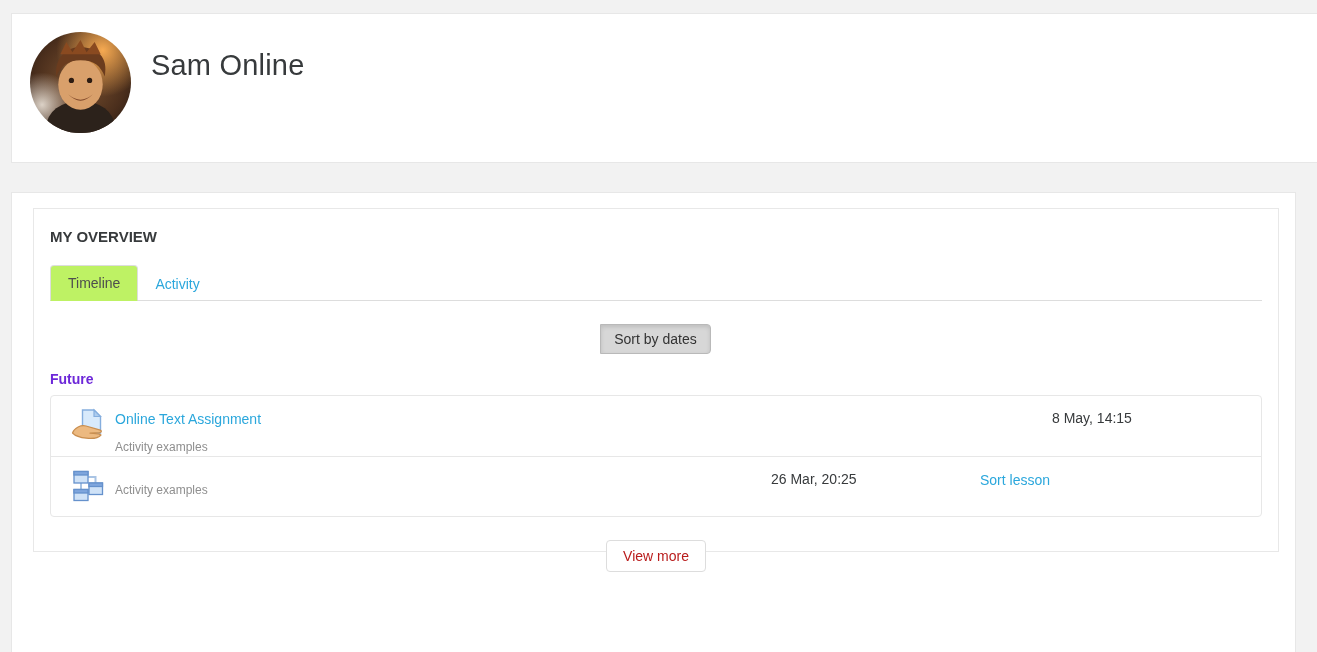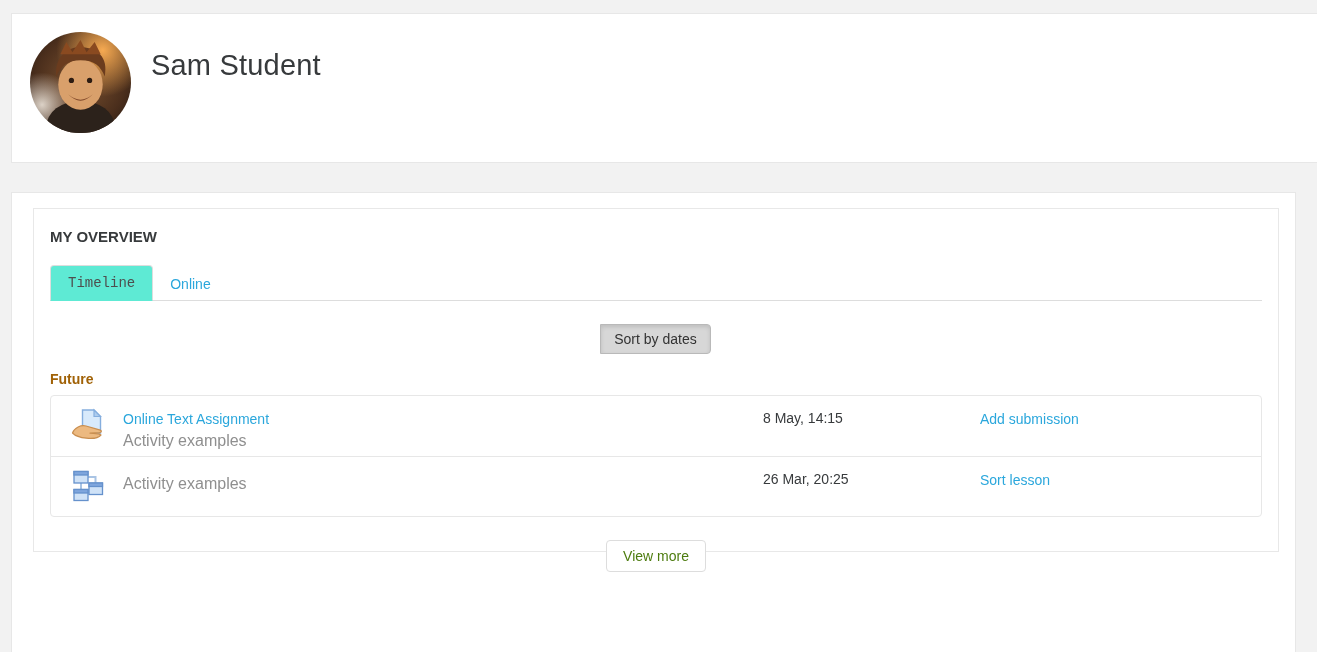--- a/index.html
+++ b/index.html
@@ -67,26 +67,25 @@
     margin-top: 20px;
     border-bottom: 1px solid #ddd;
   }
   .tab {
     font-size: 14px;
     padding: 9px 17px;
     cursor: pointer;
     margin-bottom: -1px;
   }
   .tab.active {
-    background: #5eead4;
+    background: #bef264;
     border: 1px solid #ddd;
     border-bottom: 1px solid transparent;
     border-radius: 4px 4px 0 0;
     color: #4e4e4e;
-    font-family: Liberation Mono, monospace;
   }
   .tab.inactive { color: var(--link); }
   
   .sort-row { display:flex; justify-content:center; margin-top: 23px; }
   .btn-group { display:flex; }
   .sort-btn {
     font-family: "Liberation Sans", sans-serif;
     font-size: 14px;
     color: #333;
     background: #fff;
@@ -99,63 +98,62 @@
   .sort-btn.active {
     background: #d7d7d7;
     border-color: #b9b9b9;
     box-shadow: inset 0 2px 4px rgba(0,0,0,.12);
   }
   
   .section-heading {
     margin-top: 17px;
     font-size: 14px;
     font-weight: 700;
-    color: #a16207;
+    color: #6d28d9;
   }
   .event-list {
     margin-top: 8px;
     border: 1px solid #e7e7e7;
     border-radius: 4px;
   }
   .event-row {
     display: flex;
     align-items: flex-start;
     height: 60px;
     padding: 14px 0 0 18px;
-    gap: 8px;
   }
   .event-row + .event-row { border-top: 1px solid #e7e7e7; }
   .event-icon { width: 36px; height: 36px; margin: -4px 10px 0 0; flex: none; }
   .event-main { flex: 1; min-width: 0; }
   .event-title {
     font-size: 14px;
     color: var(--link);
     text-decoration: none;
     display: inline-block;
     cursor: pointer;
   }
   .event-course {
-    margin-top: 4px;
-    font-size: 16px;
+    margin-top: 12px;
+    font-size: 12px;
     color: #8f8f8f;
   }
   .event-date { width: 209px; flex: none; font-size: 14px; color: #373a3c; }
   .event-action { width: 281px; flex: none; }
   .event-action a {
     font-size: 14px;
     color: var(--link);
     text-decoration: none;
     cursor: pointer;
   }
   
   .view-more-row { display:flex; justify-content:center; margin-top: 23px; }
   .view-more-btn {
     font-family: "Liberation Sans", sans-serif;
     font-size: 14px;
-    color: #4d7c0f;
+    color: #b91c1c;
     background: #fff;
     border: 1px solid #ddd;
     border-radius: 4px;
     padding: 7px 16px;
     cursor: pointer;
   }
 </style>
 </head>
 <body>
 
@@ -164,31 +162,31 @@
     <svg viewBox="0 0 100 100">
       <ellipse cx="50" cy="94" rx="34" ry="26" fill="#2c221b"></ellipse>
       <ellipse cx="50" cy="52" rx="22" ry="25" fill="#d9a06b"></ellipse>
       <path d="M26 44 C24 24 38 14 52 15 C66 16 78 24 74 44 C70 34 64 28 50 28 C38 28 30 34 26 44 Z" fill="#6b3c1e"></path>
       <path d="M30 22 L36 10 L42 20 L50 8 L56 20 L64 10 L70 22 Z" fill="#8a4a20"></path>
       <path d="M38 62 Q50 72 62 62 Q56 68 50 68 Q44 68 38 62 Z" fill="#7c4427"></path>
       <circle cx="41" cy="48" r="2.6" fill="#2d1c12"></circle>
       <circle cx="59" cy="48" r="2.6" fill="#2d1c12"></circle>
     </svg>
   </div>
-  <h1 class="profile-name">Sam Student</h1>
+  <h1 class="profile-name">Sam Online</h1>
 </div>
 
 <div class="card overview-card">
   <div class="overview-panel">
 
     <div class="overview-title">MY OVERVIEW</div>
 
     <div class="tabbar">
       <div class="tab active">Timeline</div>
-      <div class="tab inactive">Online</div>
+      <div class="tab inactive">Activity</div>
     </div>
 
     <div class="sort-row">
       <div class="btn-group">
         <button class="sort-btn active">Sort by dates</button>
       </div>
     </div>
 
     <div class="section-heading">Future</div>
 
@@ -198,23 +196,20 @@
         <svg class="event-icon" viewBox="0 0 36 36">
           <path d="M13.5 4 H25 L31.5 10.5 V27 H13.5 Z" fill="#d8eafb" stroke="#85aede" stroke-width="1.4"></path>
           <path d="M25 4 L31.5 10.5 H25 Z" fill="#aecdee" stroke="#85aede" stroke-width="1.2"></path>
           <path d="M3.5 27 C5.5 21.5 12 18.8 17 20 L30.5 23.8 C33 24.5 33 26.2 30.5 26.6 L21 27.2 C26 27.6 30 27.4 32 29 C30 31.4 24 32.8 17.5 32.2 C11.5 31.7 6.5 30.2 3.5 27 Z" fill="#ecb980" stroke="#c98e4f" stroke-width="1.2" stroke-linejoin="round"></path>
         </svg>
         <div class="event-main">
           <a class="event-title">Online Text Assignment</a>
           <div class="event-course">Activity examples</div>
         </div>
         <div class="event-date">8 May, 14:15</div>
-        <div class="event-action">
-          <a>Add submission</a>
-        </div>
       </div>
 
       <div class="event-row">
         <svg class="event-icon" viewBox="0 0 36 36">
           <path d="M12 16 V23 M19 10 H26.5 V16" fill="none" stroke="#a9c4e4" stroke-width="2"></path>
           <g stroke="#6591cc" stroke-width="1.3">
             <rect x="5" y="4.5" width="14" height="11.5" fill="#cfe2f7"></rect>
             <rect x="5" y="4.5" width="14" height="3.5" fill="#7fa6dd"></rect>
             <rect x="20" y="16" width="13.5" height="11.5" fill="#cfe2f7"></rect>
             <rect x="20" y="16" width="13.5" height="3.5" fill="#7fa6dd"></rect>

